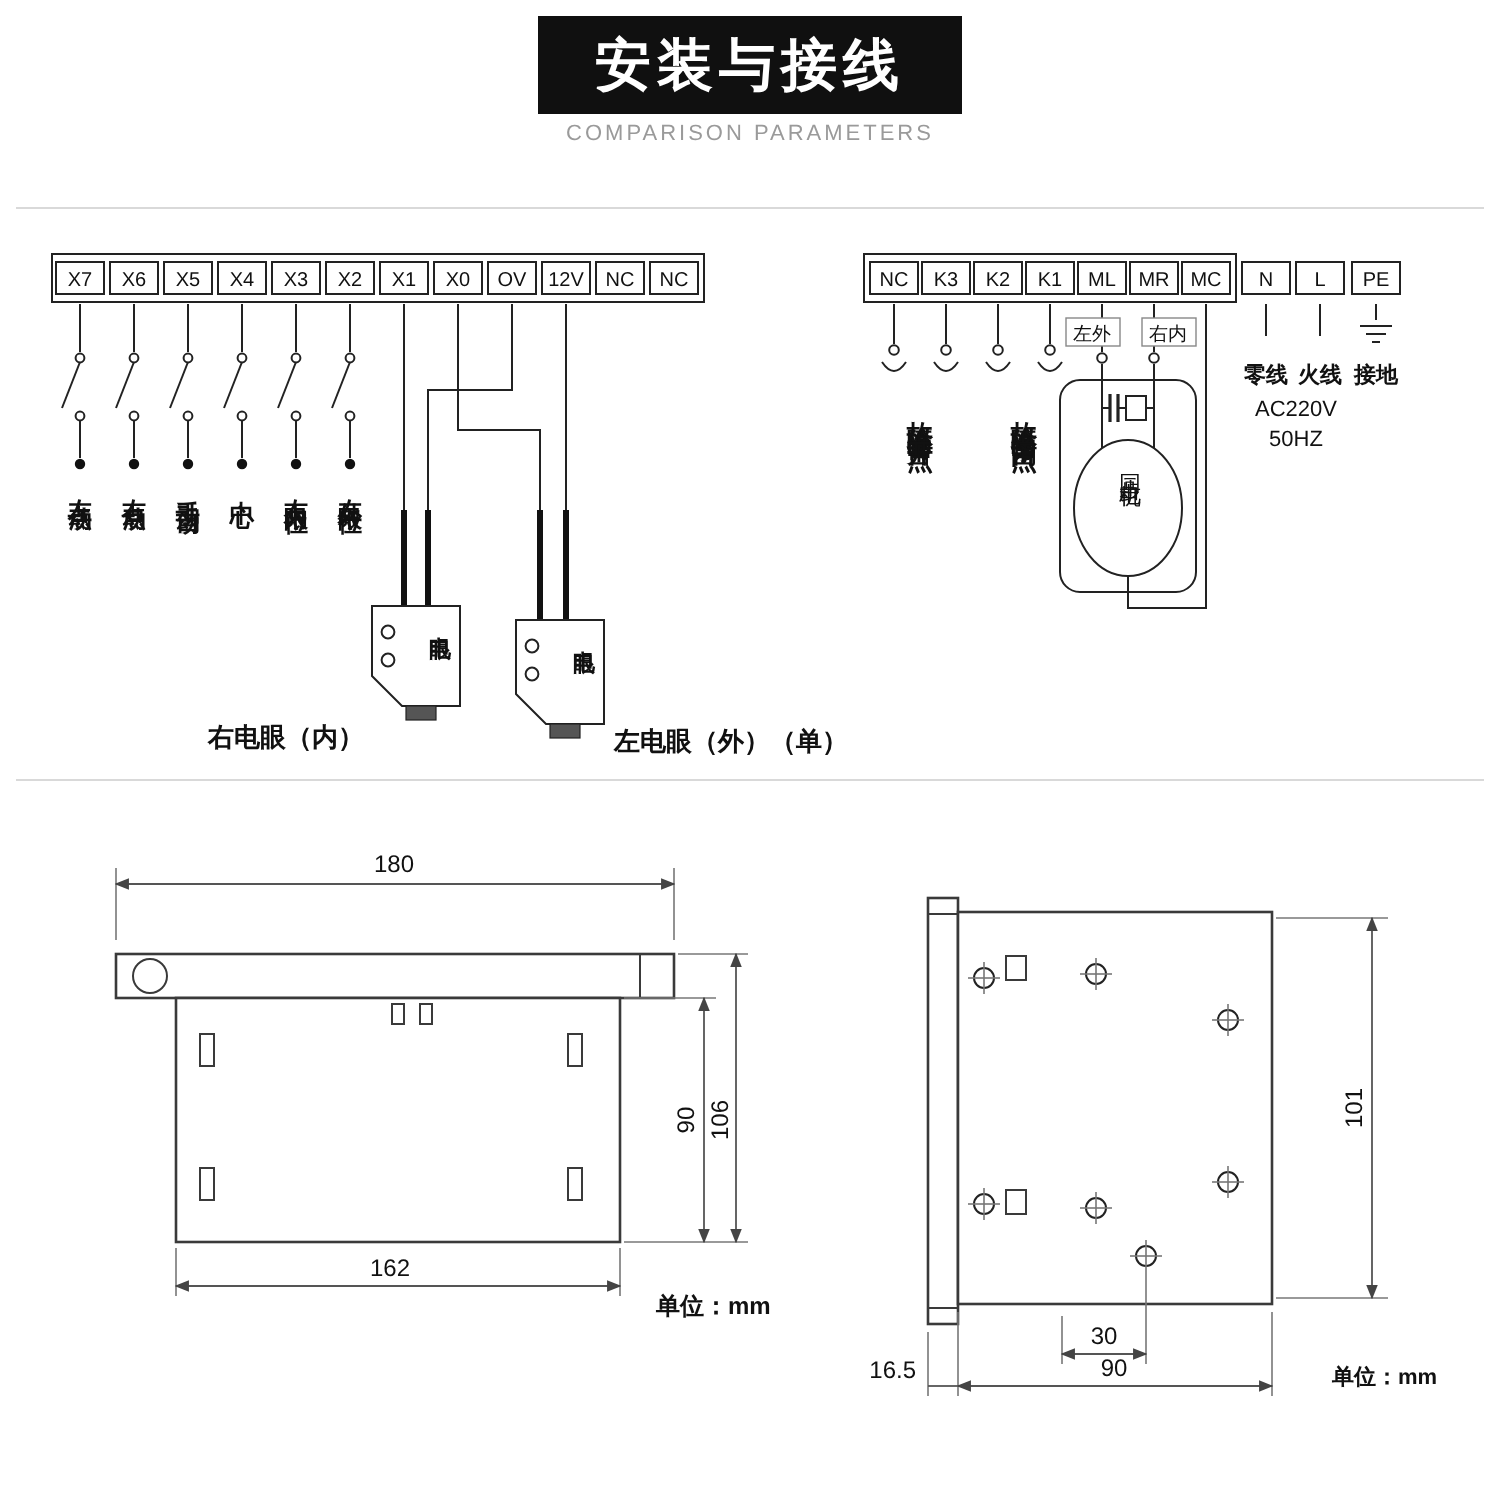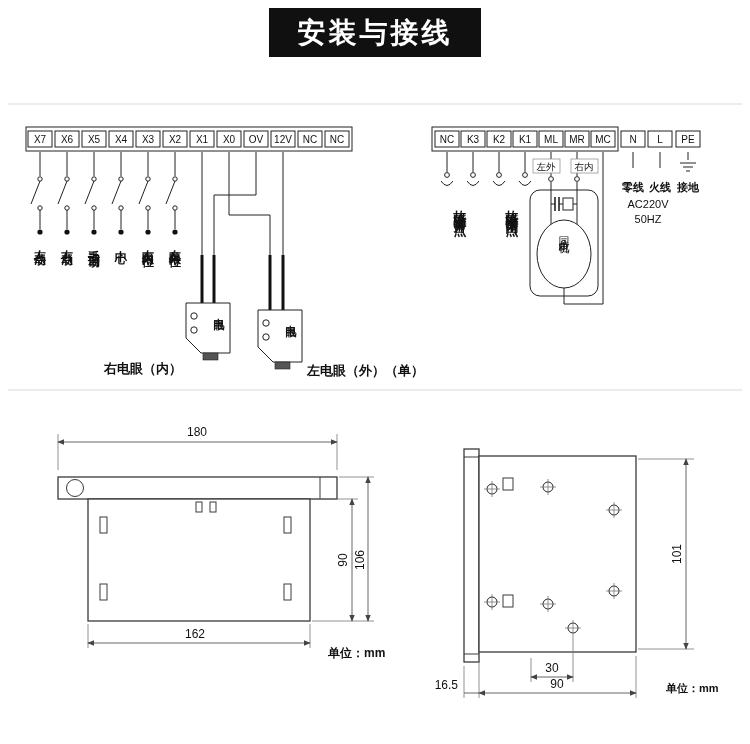--- a/index.html
+++ b/index.html
@@ -39,20 +39,21 @@
   .vt { writing-mode:vertical-rl; text-orientation:upright; letter-spacing:2px; }
 </style>
 </head>
 <body>
 
 <div class="page">
 
   <div class="banner">
     <h1>安装与接线</h1>
   </div>
+  <div class="subtitle">COMPARISON PARAMETERS</div>
 
   <svg class="diagram" width="750" height="744" viewBox="0 0 750 744">
     <defs>
       <marker id="arr" viewBox="0 0 10 10" refX="9" refY="5" markerWidth="8" markerHeight="8" orient="auto-start-reverse">
         <path d="M0,1 L10,5 L0,9 Z" fill="#444"></path>
       </marker>
     </defs>
 
     <line class="divider" x1="8" y1="104" x2="742" y2="104"></line>
     <line class="divider" x1="8" y1="390" x2="742" y2="390"></line>

